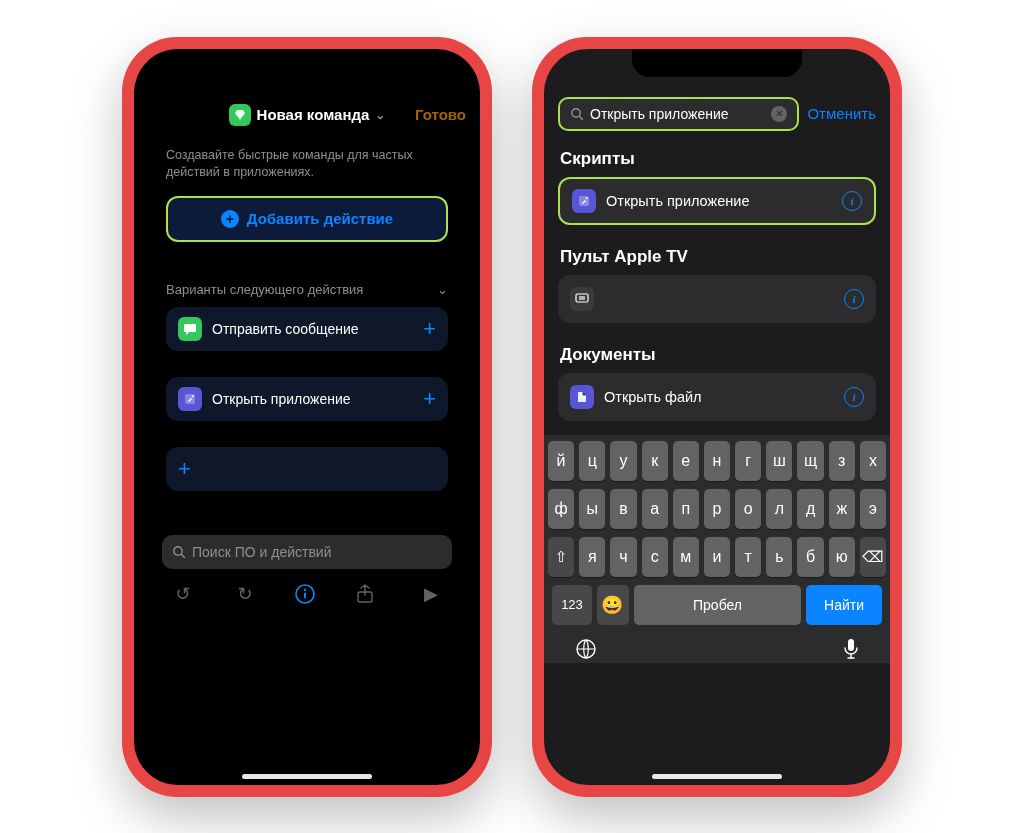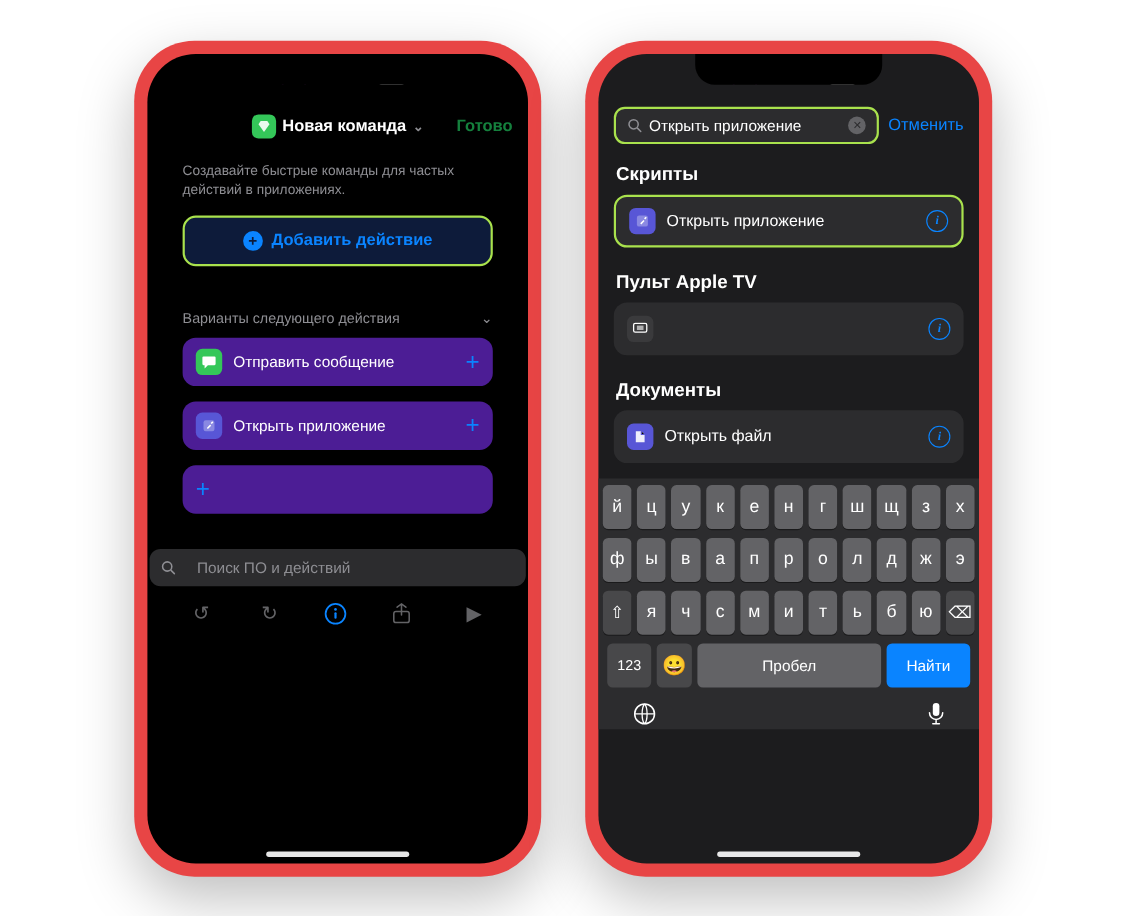--- a/index.html
+++ b/index.html
@@ -18,32 +18,32 @@
   .battery { width: 24px; height: 12px; border: 1px solid #fff; border-radius: 3px; position: relative; }
   .battery::after { content:''; position:absolute; right:-3px; top:3px; width:2px; height:4px; background:#fff; border-radius:1px; }
   .battery i { display:block; width:80%; height:100%; background:#fff; border-radius:1px; }
   .home-ind { position:absolute; bottom:6px; left:50%; transform:translateX(-50%); width:130px; height:5px; background:#fff; border-radius:3px; opacity:.9; }
 
   
   .nav1 { height: 44px; display:flex; align-items:center; justify-content:center; position:relative; padding:0 24px; }
   .nav1 .title-wrap { display:flex; align-items:center; gap:6px; color:#fff; font-weight:600; font-size:15px; }
   .nav1 .title-icon { width:22px; height:22px; border-radius:6px; background:#34c759; display:flex; align-items:center; justify-content:center; }
   .nav1 .chev { color:#8e8e93; font-size:12px; }
-  .nav1 .done { position:absolute; right:14px; color:#15803d; font-size:15px; font-weight:600; }
+  .nav1 .done { position:absolute; right:14px; color:#a16207; font-size:15px; font-weight:600; }
   .body1 { padding: 10px 32px; color:#8e8e93; font-size:12.5px; flex:1; display:flex; flex-direction:column; }
   .hint { margin-bottom:14px; line-height:1.4; }
   .add-btn { height:46px; border:2px solid #a9e24d; border-radius:12px; background:#0d1b3a; display:flex; align-items:center; justify-content:center; gap:8px; color:#0a84ff; font-weight:600; font-size:15px; margin-bottom:40px; }
   .add-btn .plus { width:18px; height:18px; border-radius:50%; background:#0a84ff; color:#0d1b3a; font-weight:800; display:flex; align-items:center; justify-content:center; font-size:14px; }
   .sugg-head { display:flex; align-items:center; justify-content:space-between; color:#8e8e93; font-size:13px; margin-bottom:10px; }
   .sugg-head .caret { color:#8e8e93; }
-  .row { background:#4c1d95; border-radius:12px; height:44px; display:flex; align-items:center; padding:0 12px; margin-bottom:14px; color:#fff; font-size:14px; justify-content:space-between;gap:48px; }
+  .row { background:#0f172a; border-radius:12px; height:44px; display:flex; align-items:center; padding:0 12px; margin-bottom:26px; color:#fff; font-size:14px; justify-content:space-between;gap:48px; }
   .row .rl { display:flex; align-items:center; gap:10px; }
   .sq-ic { width:24px; height:24px; border-radius:6px; display:flex; align-items:center; justify-content:center; font-size:12px; color:#fff; }
   .plus-thin { color:#0a84ff; font-weight:300; font-size:22px; }
-  .search1 { margin:8px 2px; height:34px; background:#2c2c2e; border-radius:10px; display:flex; align-items:center; padding:0 10px; color:#8e8e93; font-size:14px; gap:19px; }
+  .search1 { margin:8px 28px; height:34px; background:#2c2c2e; border-radius:10px; display:flex; align-items:center; padding:0 10px; color:#8e8e93; font-size:14px; gap:6px; }
   .toolbar { height:44px; display:flex; align-items:center; justify-content:space-around; padding:0 18px 10px; color:#636366; font-size:18px; }
   .toolbar .tb { width:26px; text-align:center; }
   .toolbar .info { color:#0a84ff; }
 
   
   .search2wrap { display:flex; align-items:center; gap:8px; padding:4px 14px 10px; }
   .search2 { flex:1; height:34px; background:#2c2c2e; border-radius:10px; border:2px solid #a9e24d; display:flex; align-items:center; padding:0 10px; color:#fff; font-size:14px; gap:6px; }
   .search2 .clr { margin-left:auto; width:16px; height:16px; border-radius:50%; background:#636366; color:#2c2c2e; display:flex; align-items:center; justify-content:center; font-size:10px; }
   .cancel { color:#0a84ff; font-size:15px; }
   .sec-title { color:#fff; font-weight:700; font-size:17px; padding:8px 16px; }

